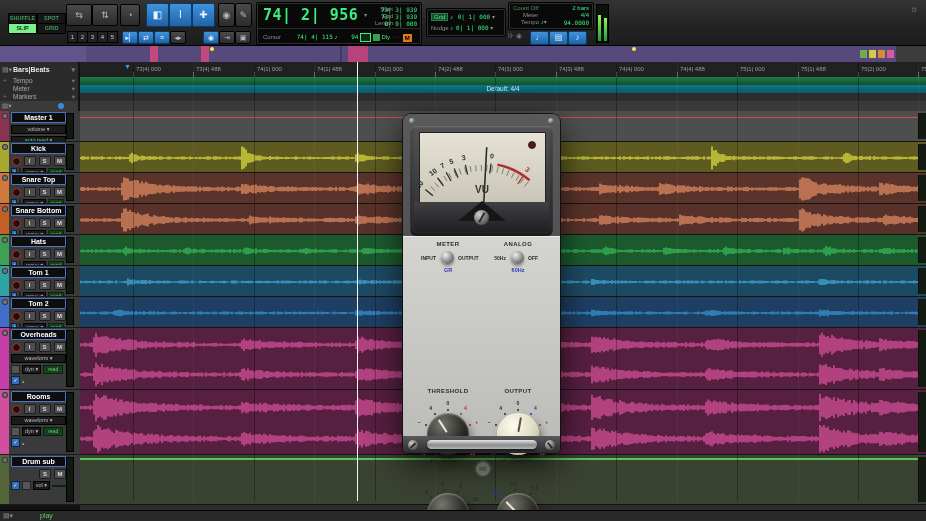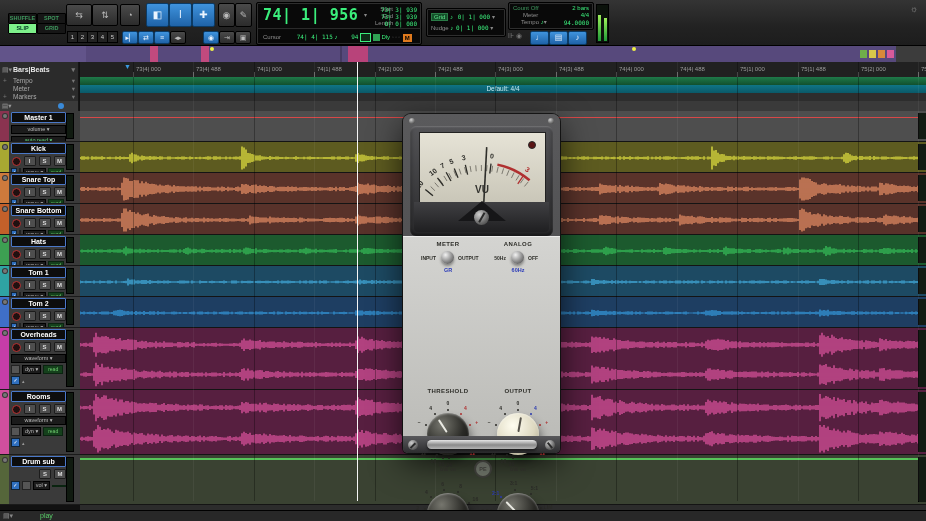--- a/index.html
+++ b/index.html
@@ -128,21 +128,21 @@
   </div>
   <div class="tbtn blue" style="left:122px;top:31px;width:14px;height:11px;font-size:7px;line-height:11px;">▸▏</div>
   <div class="tbtn blue" style="left:138px;top:31px;width:14px;height:11px;font-size:7px;line-height:11px;">⇄</div>
   <div class="tbtn blue" style="left:154px;top:31px;width:14px;height:11px;font-size:7px;line-height:11px;">≡</div>
   <div class="tbtn" style="left:170px;top:31px;width:14px;height:11px;font-size:7px;line-height:11px;">◂▸</div>
   <div class="tbtn blue" style="left:203px;top:31px;width:14px;height:11px;font-size:7px;line-height:11px;">◉</div>
   <div class="tbtn" style="left:219px;top:31px;width:14px;height:11px;font-size:7px;line-height:11px;">⇥</div>
   <div class="tbtn" style="left:235px;top:31px;width:14px;height:11px;font-size:7px;line-height:11px;">▣</div>
 
   <div class="cblock" style="left:256px;top:2px;width:164px;height:41px;">
-    <span class="grn mono" id="main-counter" style="position:absolute;left:6px;top:3px;">74| 1| 956</span>
+    <span class="grn mono" id="main-counter" style="position:absolute;left:6px;top:3px;">74| 2| 956</span>
     <span style="position:absolute;left:107px;top:8px;color:#888;font-size:6px;">▾</span>
     <div class="subrow" style="position:absolute;left:118px;top:3px;text-align:right;width:18px;">
       <span class="lbl">Start</span><br>
       <span class="lbl">End</span><br>
       <span class="lbl">Length</span>
     </div>
     <div class="subrow mono grn" style="position:absolute;right:4px;top:3px;text-align:right;">
       <span>73| 3| 939</span><br>
       <span>73| 3| 939</span><br>
       <span>0| 0| 000</span>

